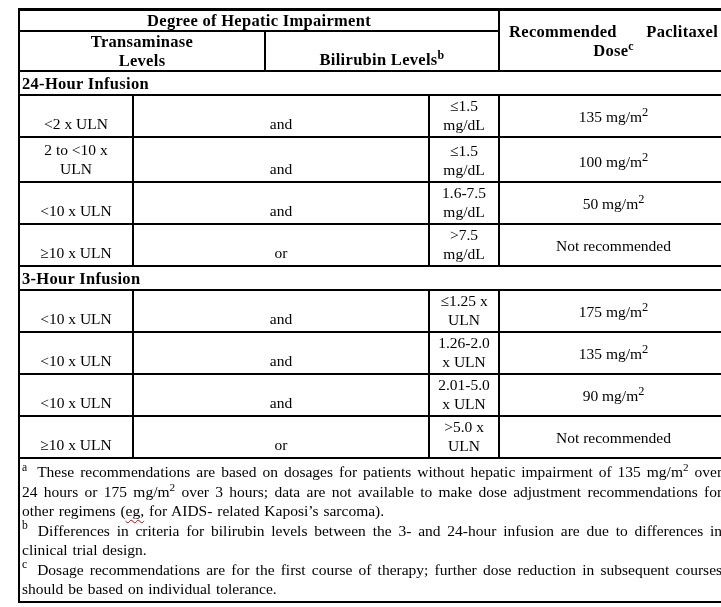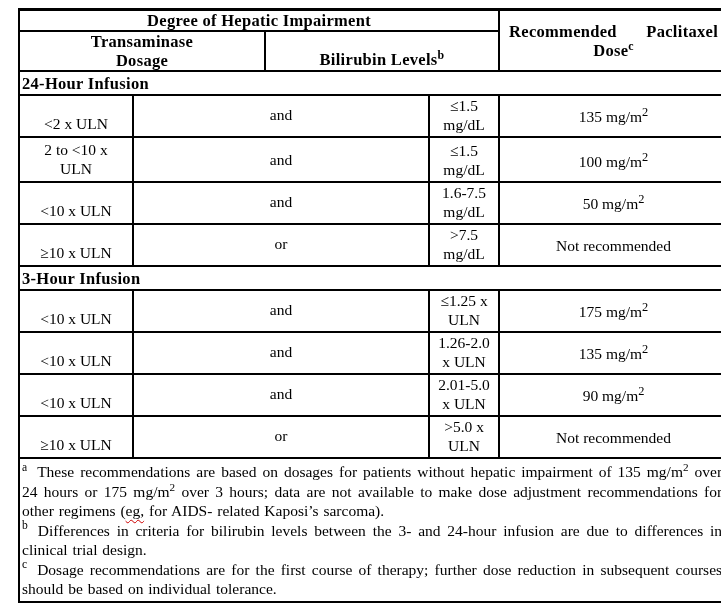--- a/index.html
+++ b/index.html
@@ -27,21 +27,21 @@
   td.trans-head{vertical-align:middle;line-height:19px;}
   td.bili-head{vertical-align:bottom;padding-bottom:1px;border-radius:20px;}
   td.dose-head{vertical-align:middle;padding:0 9px;}
   .dose-l1{display:flex;justify-content:space-between;}
   .dose-l2{text-align:center;}
   td.section{
     text-align:left;font-weight:bold;font-size:16.5px;letter-spacing:.3px;
     vertical-align:middle;padding-left:2px;
   }
   td.c1{padding:2px 8px 3px 8px;}
-  td.c2{padding-bottom:12px;}
+  td.c2{padding-bottom:3px;}
   td.c3{padding-bottom:2px;}
   td.c4{padding-bottom:10px;}
   .block{display:block;}
   sup{font-size:.72em;line-height:0;}
   sup.dose-sup{font-size:.8em;}
   td.footnotes{
     text-align:left;vertical-align:top;padding:3px 5px 2px 2px;
   }
   p.footnote{margin:0;text-align:justify;font-size:15.5px;line-height:19.5px;word-spacing:1px;}
   p.footnote sup.fn-sup{margin-right:10px;font-size:.75em;}
@@ -78,21 +78,21 @@
         </div>
         <div class="dose-l2">
           <span>Dose</span><sup>c</sup>
         </div>
       </td>
     </tr>
 
     <tr class="r-h2">
       <td colspan="2" class="hcell trans-head">
         <span class="block">Transaminase</span>
-        <span class="block">Dosage</span>
+        <span class="block">Levels</span>
       </td>
       <td colspan="2" class="hcell bili-head">
         <span>Bilirubin Levels</span><sup>b</sup>
       </td>
     </tr>
 
     <tr class="r-sec">
       <td colspan="5" class="section">
         <span>24-Hour Infusion</span>
       </td>

